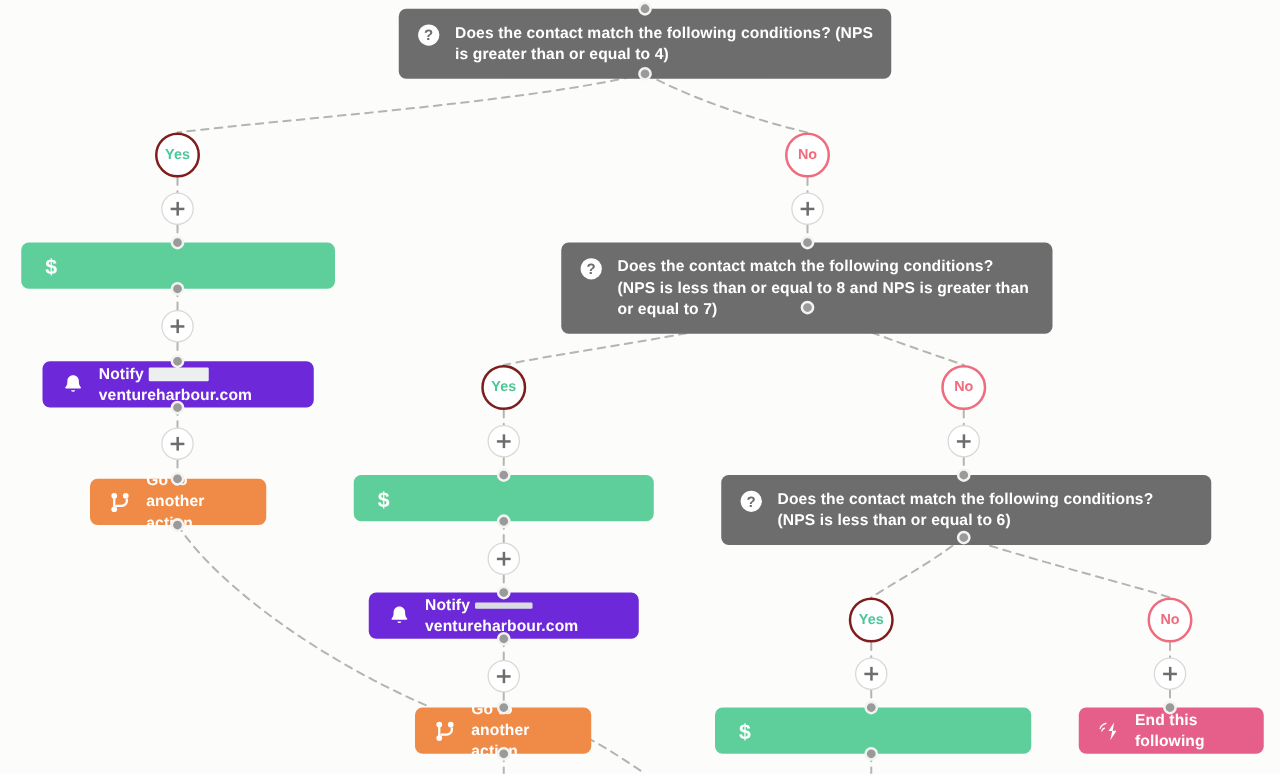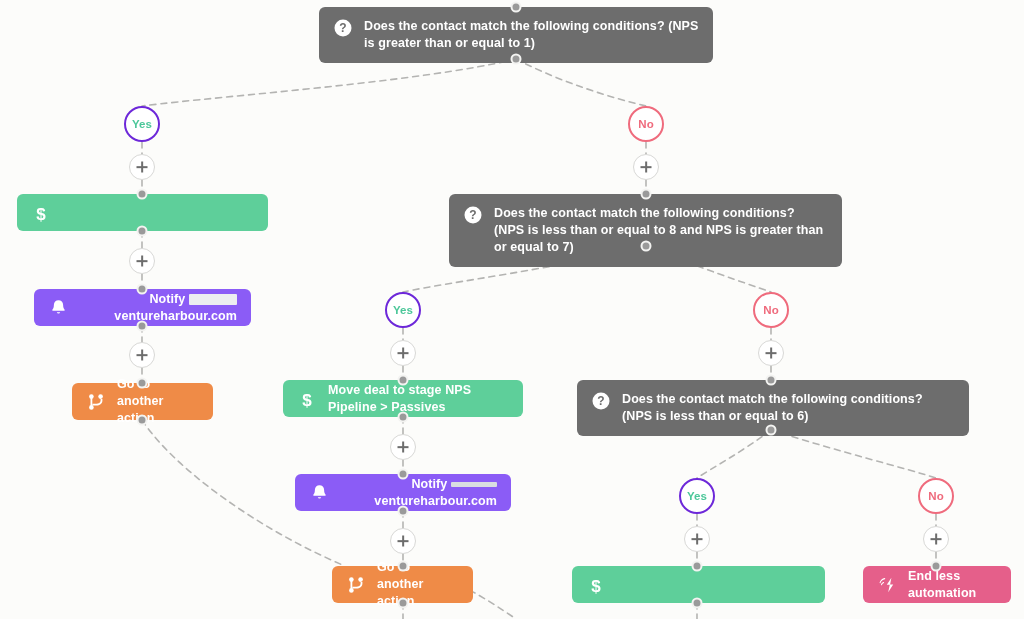--- a/index.html
+++ b/index.html
@@ -52,21 +52,21 @@
   .node .nicon svg { display: block; }
   .node .nlabel { flex: 1 1 auto; }
   .node-condition {
     background: #6d6d6d;
     align-items: flex-start;
     padding-top: 11px;
     padding-bottom: 11px;
   }
   .node-condition .nicon { margin-top: 0px; }
   .node-green  { background: #5ecf9a; }
-  .node-blue   { background: #8b5cf6; text-align: right; }
+  .node-blue   { background: #6d28d9; }
   .node-orange { background: #ef8b47; }
   .node-pink   { background: #e8five; }
   .node-pink   { background: #e55f8a; }
 
   
   .dot {
     position: absolute;
     width: 11px;
     height: 11px;
     border-radius: 50%;
@@ -84,21 +84,21 @@
     background: #ffffff;
     box-sizing: border-box;
     display: flex;
     align-items: center;
     justify-content: center;
     font-size: 11.5px;
     font-weight: bold;
     transform: translate(-50%, -50%);
   }
   .branch-yes {
-    border: 2px solid #6d28d9;
+    border: 2px solid #7f1d1d;
     color: #4cc79a;
   }
   .branch-no {
     border: 2px solid #ef6b7d;
     color: #ef6b7d;
   }
   
   .plus {
     position: absolute;
     width: 26px;
@@ -171,21 +171,21 @@
       <path d="M 403 603 L 403 619" fill="none" stroke="#b4b4b2" stroke-width="1.6" stroke-dasharray="6 5" stroke-linecap="round"></path>
       <path d="M 697 603 L 697 619" fill="none" stroke="#b4b4b2" stroke-width="1.6" stroke-dasharray="6 5" stroke-linecap="round"></path>
     </svg>
 <div class="node node-condition" style="left: 319px; top: 7px; width: 394px; min-height: 52px;">
       <span class="nicon">
         <svg width="18" height="18" viewBox="0 0 18 18">
           <circle cx="9" cy="9" r="8.5" fill="#ffffff"></circle>
           <text x="9" y="13.4" text-anchor="middle" font-family="Liberation Sans, sans-serif" font-size="12" font-weight="bold" fill="#6d6d6d">?</text>
         </svg>
       </span>
-      <span class="nlabel">Does the contact match the following conditions? (NPS is greater than or equal to 1)</span>
+      <span class="nlabel">Does the contact match the following conditions? (NPS is greater than or equal to 4)</span>
     </div>
     <div class="node node-green" style="left: 17px; top: 194px; width: 251px; min-height: 37px; height: 37px;">
       <span class="nicon">
         <svg width="18" height="20" viewBox="0 0 18 20">
           <text x="9" y="16.5" text-anchor="middle" font-family="Liberation Sans, sans-serif" font-size="17" font-weight="bold" fill="#ffffff">$</text>
         </svg>
       </span>
     </div>
     <div class="node node-blue" style="left: 34px; top: 289px; width: 217px; min-height: 37px; height: 37px;">
       <span class="nicon">
@@ -216,21 +216,20 @@
         </svg>
       </span>
       <span class="nlabel">Does the contact match the following conditions? (NPS is less than or equal to 8 and NPS is greater than or equal to 7)</span>
     </div>
     <div class="node node-green" style="left: 283px; top: 380px; width: 240px; min-height: 37px; height: 37px;">
       <span class="nicon">
         <svg width="18" height="20" viewBox="0 0 18 20">
           <text x="9" y="16.5" text-anchor="middle" font-family="Liberation Sans, sans-serif" font-size="17" font-weight="bold" fill="#ffffff">$</text>
         </svg>
       </span>
-      <span class="nlabel">Move deal to stage NPS Pipeline &gt; Passives</span>
     </div>
     <div class="node node-blue" style="left: 295px; top: 474px; width: 216px; min-height: 37px; height: 37px;">
       <span class="nicon">
         <svg width="19" height="19" viewBox="0 0 19 19">
           <path d="M9.5 2.2c-2.7 0-4.6 2-4.6 4.6 0 3.4-1.1 4.4-1.6 5 -0.3 0.4 0 0.9 0.5 0.9h11.4c0.5 0 0.8-0.5 0.5-0.9 -0.5-0.6-1.6-1.6-1.6-5 0-2.6-1.9-4.6-4.6-4.6z" fill="#ffffff"></path>
           <path d="M7.8 14.2a1.8 1.8 0 0 0 3.4 0z" fill="#ffffff"></path>
         </svg>
       </span>
       <span class="nlabel"><span>Notify </span><span class="redact redact-thin" style="width: 46px; height: 5px;"></span><span>ventureharbour.com</span></span>
     </div>
@@ -263,21 +262,21 @@
       </span>
     </div>
     <div class="node node-pink" style="left: 863px; top: 566px; width: 148px; min-height: 37px; height: 37px;">
       <span class="nicon">
         <svg width="20" height="16" viewBox="0 0 20 16">
           <path d="M7.6 1.1C5.3 1.6 3.3 3.3 2.6 5.6c-.2.6.6 1 .9.4C4.2 4 5.8 2.7 7.8 2.3c.7-.1.5-1.3-.2-1.2z" fill="#ffffff"></path>
           <path d="M6.4 5.0C5.2 5.5 4.3 6.5 4.0 7.7c-.2.6.7.9 .9.3 .3-.9 1-1.6 1.9-2 .6-.3.2-1.2-.4-1z" fill="#ffffff"></path>
           <path d="M14.4 0.8l-4.6 7.0h3.0l-1.6 7.4 5.0-7.6h-3.1z" fill="#ffffff"></path>
         </svg>
       </span>
-      <span class="nlabel">End less automation</span>
+      <span class="nlabel">End this following</span>
     </div>
     <div class="dot" style="left: 516px; top: 7px;"></div>
     <div class="dot" style="left: 516px; top: 59px;"></div>
     <div class="dot" style="left: 142px; top: 194px;"></div>
     <div class="dot" style="left: 142px; top: 231px;"></div>
     <div class="dot" style="left: 142px; top: 289px;"></div>
     <div class="dot" style="left: 142px; top: 326px;"></div>
     <div class="dot" style="left: 142px; top: 383px;"></div>
     <div class="dot" style="left: 142px; top: 420px;"></div>
     <div class="dot" style="left: 646px; top: 194px;"></div>

